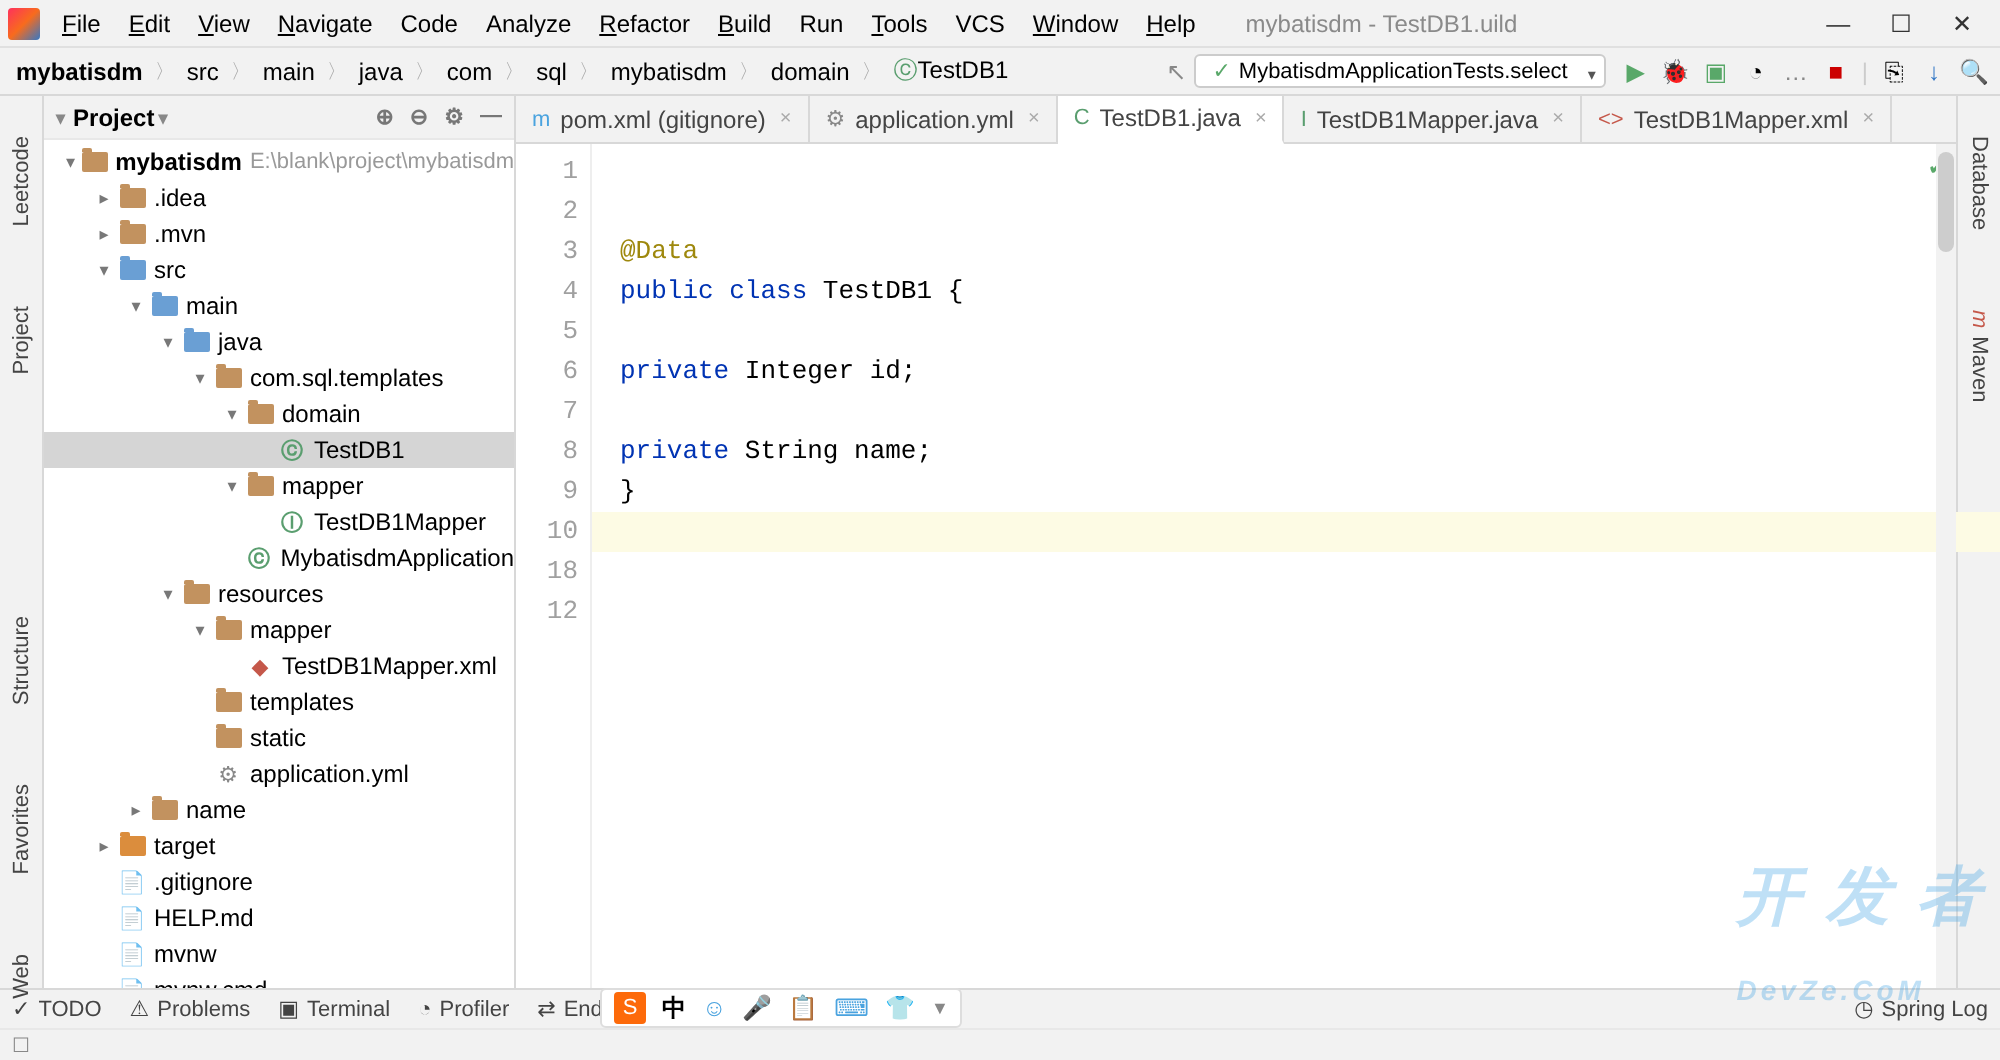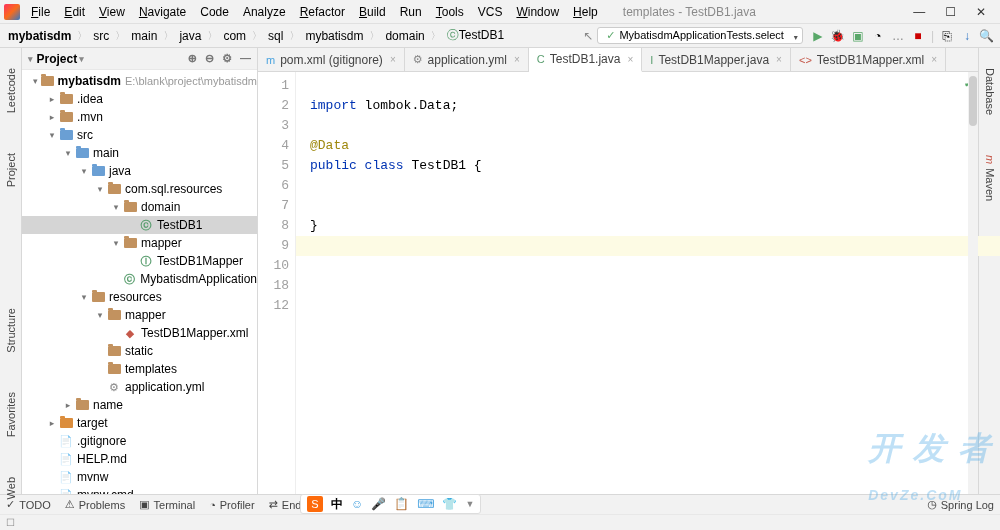--- a/index.html
+++ b/index.html
@@ -67,21 +67,21 @@
 .ime-bar .sq { width: 16px; height: 16px; background: #fd6a0a; color: #fff; display: flex; align-items: center; justify-content: center; font-size: 11px; border-radius: 2px; }
 .scrollbar-track { position: absolute; right: 0; top: 0; width: 10px; height: 100%; background: #f2f2f2; }
 .scrollbar-thumb { position: absolute; right: 1px; top: 4px; width: 8px; height: 50px; background: #cdcdcd; border-radius: 4px; }
 </style>
 </head>
 <body>
 
 <div class="menubar">
   <span class="ic" style="width:16px;height:16px;background:linear-gradient(135deg,#fe315d,#f86b1d,#3478c6);border-radius:2px;margin-right:4px"></span>
   <span id="menu-host"><span class="menu-item"><u>F</u>ile</span><span class="menu-item"><u>E</u>dit</span><span class="menu-item"><u>V</u>iew</span><span class="menu-item"><u>N</u>avigate</span><span class="menu-item">Code</span><span class="menu-item">Analyze</span><span class="menu-item"><u>R</u>efactor</span><span class="menu-item"><u>B</u>uild</span><span class="menu-item">Run</span><span class="menu-item"><u>T</u>ools</span><span class="menu-item">VCS</span><span class="menu-item"><u>W</u>indow</span><span class="menu-item"><u>H</u>elp</span></span>
-  <span class="title-text">templates - TestDB1.java</span>
+  <span class="title-text">mybatisdm - TestDB1.uild</span>
   <div class="win-controls">
     <span>—</span>
     <span>☐</span>
     <span>✕</span>
   </div>
 </div>
 
 <div class="navbar">
   <div class="breadcrumb" id="breadcrumb-host">
       <span class="crumb bold">mybatisdm</span>
@@ -185,21 +185,21 @@
           <span class="icon">
             <span class="folder-icon folder-blue"></span>
           </span>
           <span>java</span>
         </div>
         <div class="tree-node" style="padding-left: 72px;">
           <span class="arrow">▾</span>
           <span class="icon">
             <span class="folder-icon"></span>
           </span>
-          <span>com.sql.resources</span>
+          <span>com.sql.templates</span>
         </div>
         <div class="tree-node" style="padding-left: 88px;">
           <span class="arrow">▾</span>
           <span class="icon">
             <span class="folder-icon"></span>
           </span>
           <span>domain</span>
         </div>
         <div class="tree-node selected" style="padding-left: 104px;">
           <span class="arrow"> </span>
@@ -248,28 +248,28 @@
           <span class="icon">
             <span style="color:#c5584a">◆</span>
           </span>
           <span>TestDB1Mapper.xml</span>
         </div>
         <div class="tree-node" style="padding-left: 72px;">
           <span class="arrow"> </span>
           <span class="icon">
             <span class="folder-icon"></span>
           </span>
+          <span>templates</span>
+        </div>
+        <div class="tree-node" style="padding-left: 72px;">
+          <span class="arrow"> </span>
+          <span class="icon">
+            <span class="folder-icon"></span>
+          </span>
           <span>static</span>
-        </div>
-        <div class="tree-node" style="padding-left: 72px;">
-          <span class="arrow"> </span>
-          <span class="icon">
-            <span class="folder-icon"></span>
-          </span>
-          <span>templates</span>
         </div>
         <div class="tree-node" style="padding-left: 72px;">
           <span class="arrow"> </span>
           <span class="icon">
             <span style="color:#888">⚙</span>
           </span>
           <span>application.yml</span>
         </div>
         <div class="tree-node" style="padding-left: 40px;">
           <span class="arrow">▸</span>
@@ -354,26 +354,27 @@
           <div class="ln">6</div>
           <div class="ln">7</div>
           <div class="ln">8</div>
           <div class="ln">9</div>
           <div class="ln">10</div>
           <div class="ln">18</div>
           <div class="ln">12</div>
         </div>
       <div class="code" id="code-host">
           <div class="line"></div>
-          <div class="line"><span class="kw">import</span> lombok.Data;</div>
           <div class="line"></div>
           <div class="line"><span class="ann">@Data</span></div>
           <div class="line"><span class="kw">public class</span> TestDB1 {</div>
           <div class="line"></div>
+          <div class="line">    <span class="kw">private</span> Integer id;</div>
           <div class="line"></div>
+          <div class="line">    <span class="kw">private</span> String name;</div>
           <div class="line">}</div>
           <div class="line hl"></div>
         </div>
       <span class="check-icon">✔</span>
       <div class="scrollbar-track">
         <div class="scrollbar-thumb"></div>
       </div>
     </div>
   </div>
 

